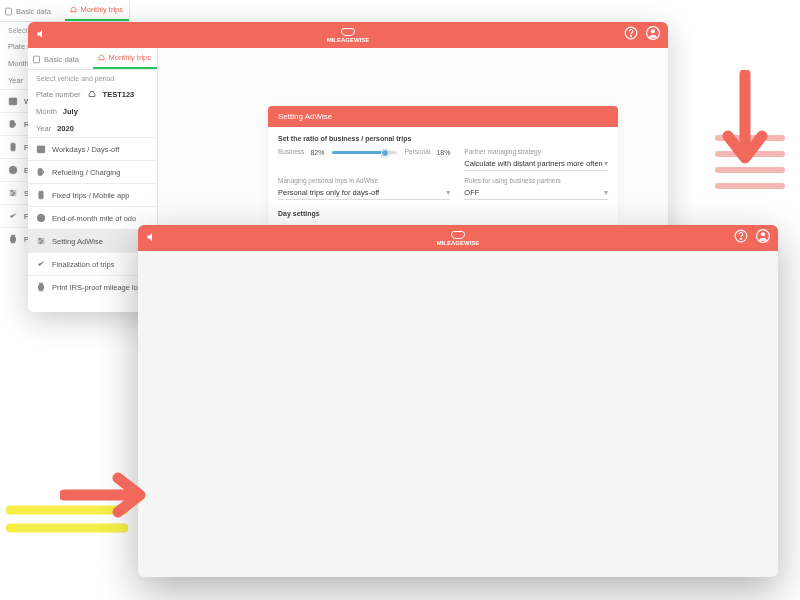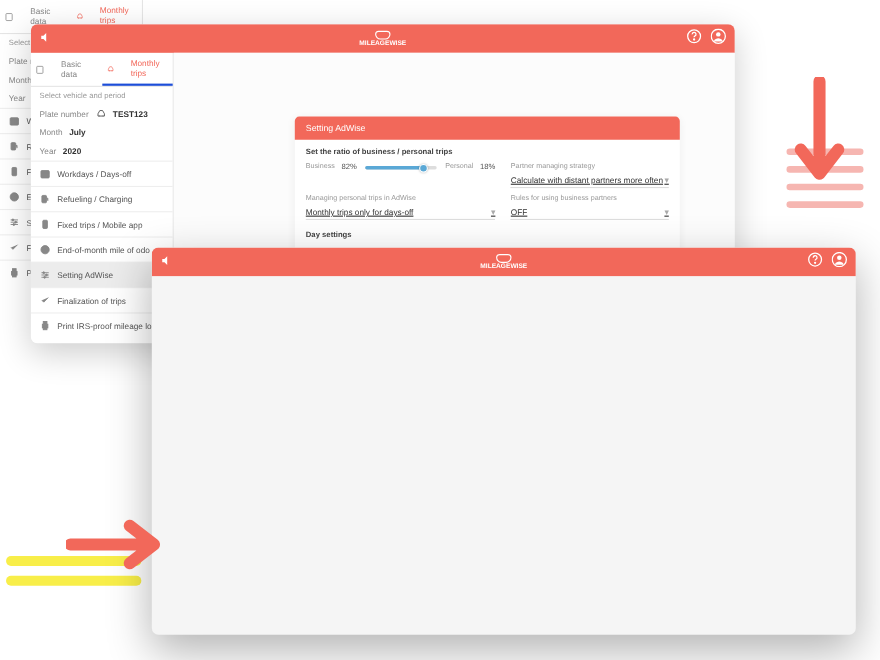--- a/index.html
+++ b/index.html
@@ -12,40 +12,40 @@
   .header { background: #f2685a; height: 26px; display: flex; align-items: center; justify-content: center; position: relative; }
   .header-left { position: absolute; left: 8px; color: #fff; font-size: 12px; }
   .header-right { position: absolute; right: 8px; display: flex; gap: 8px; color: #fff; }
   .logo { display: flex; flex-direction: column; align-items: center; color: #fff; font-size: 6px; font-weight: 600; line-height: 1; gap: 1px; }
   .logo-icon { width: 14px; height: 8px; border: 1.2px solid #fff; border-radius: 4px 4px 6px 6px; position: relative; }
   .header-icon { width: 14px; height: 14px; }
 
   .body { flex: 1; display: flex; }
   .sidebar { width: 130px; background: #fff; border-right: 1px solid #e5e5e5; font-size: 7.5px; color: #555; }
   .tabs { display: flex; border-bottom: 1px solid #e5e5e5; }
-  .tab { flex: 1; padding: 5px 4px; display: flex; align-items: center; gap: 15px; font-size: 7.5px; color: #888; }
-  .tab.active { color: #f2685a; border-bottom: 2px solid #1d4ed8; }
+  .tab { flex: 1; padding: 5px 4px; display: flex; align-items: flex-end; gap: 3px; font-size: 7.5px; color: #888; }
+  .tab.active { color: #f2685a; border-bottom: 2px solid #22c55e; }
   .tab-icon { width: 9px; height: 9px; }
   .section-label { padding: 5px 8px 3px 8px; color: #999; font-size: 7px; }
   .row { padding: 4px 8px; display: flex; align-items: center; gap: 6px; }
   .row-label { color: #888; }
   .row-value { font-weight: 600; color: #333; text-align: center; }
   .nav-item { padding: 6px 8px; display: flex; align-items: center; gap: 6px; border-top: 1px solid #eee; }
   .nav-item.active { background: #ececec; }
   .nav-icon { width: 10px; height: 10px; flex-shrink: 0; fill: #888; }
 
   .main { flex: 1; position: relative; background: #fcfcfc; }
 
   .panel { position: absolute; left: 110px; top: 58px; width: 350px; background: #fff; border-radius: 4px; box-shadow: 0 2px 8px rgba(0,0,0,0.06); }
   .panel-header { background: #f2685a; color: #fff; padding: 6px 10px; font-size: 8px; border-radius: 4px 4px 0 0; }
   .panel-body { padding: 8px 10px; font-size: 7px; color: #444; }
   .panel-title { font-weight: 600; margin-bottom: 6px; }
   .panel-grid { display: grid; grid-template-columns: 1.2fr 1fr; gap: 6px 14px; }
   .field-label { color: #999; font-size: 6.5px; margin-bottom: 2px; }
-  .field-value { color: #333; font-size: 7.5px; border-bottom: 1px solid #ddd; padding: 2px 0; display: flex; justify-content: space-between; align-items: flex-start; text-decoration: underline; }
+  .field-value { color: #333; font-size: 7.5px; border-bottom: 1px solid #ddd; padding: 2px 0; display: flex; justify-content: space-between; align-items: flex-start; }
   .slider-row { display: flex; align-items: center; gap: 6px; font-size: 7px; color: #555; }
   .slider { flex: 1; height: 3px; background: #ddd; border-radius: 2px; position: relative; margin: 0 2px; }
   .slider-fill { position: absolute; height: 100%; width: 82%; background: #5aa8d6; border-radius: 2px; }
   .slider-thumb { position: absolute; left: 82%; top: 50%; transform: translate(-50%,-50%); width: 8px; height: 8px; border-radius: 50%; background: #5aa8d6; border: 1.5px solid #fff; box-shadow: 0 0 2px rgba(0,0,0,0.3); }
   .chevron { font-size: 8px; color: #aaa; }
 
   .progress-area { width: 100%; height: 100%; position: relative; background: #fcfcfc; overflow: hidden; }
 
   .progress-center { position: absolute; left: 50%; top: 38%; transform: translate(-50%,-50%); width: 140px; height: 140px; }
   .progress-ring { position: absolute; inset: 0; }
@@ -211,21 +211,21 @@
             <div>
               <div class="field-label">Partner managing strategy</div>
               <div class="field-value">
                   <span>Calculate with distant partners more often</span>
                   <span class="chevron">▾</span>
                 </div>
             </div>
             <div>
               <div class="field-label">Managing personal trips in AdWise</div>
               <div class="field-value">
-                  <span>Monthly trips only for days-off</span>
+                  <span>Personal trips only for days-off</span>
                   <span class="chevron">▾</span>
                 </div>
             </div>
             <div>
               <div class="field-label">Rules for using business partners</div>
               <div class="field-value">
                   <span>OFF</span>
                   <span class="chevron">▾</span>
                 </div>
             </div>

